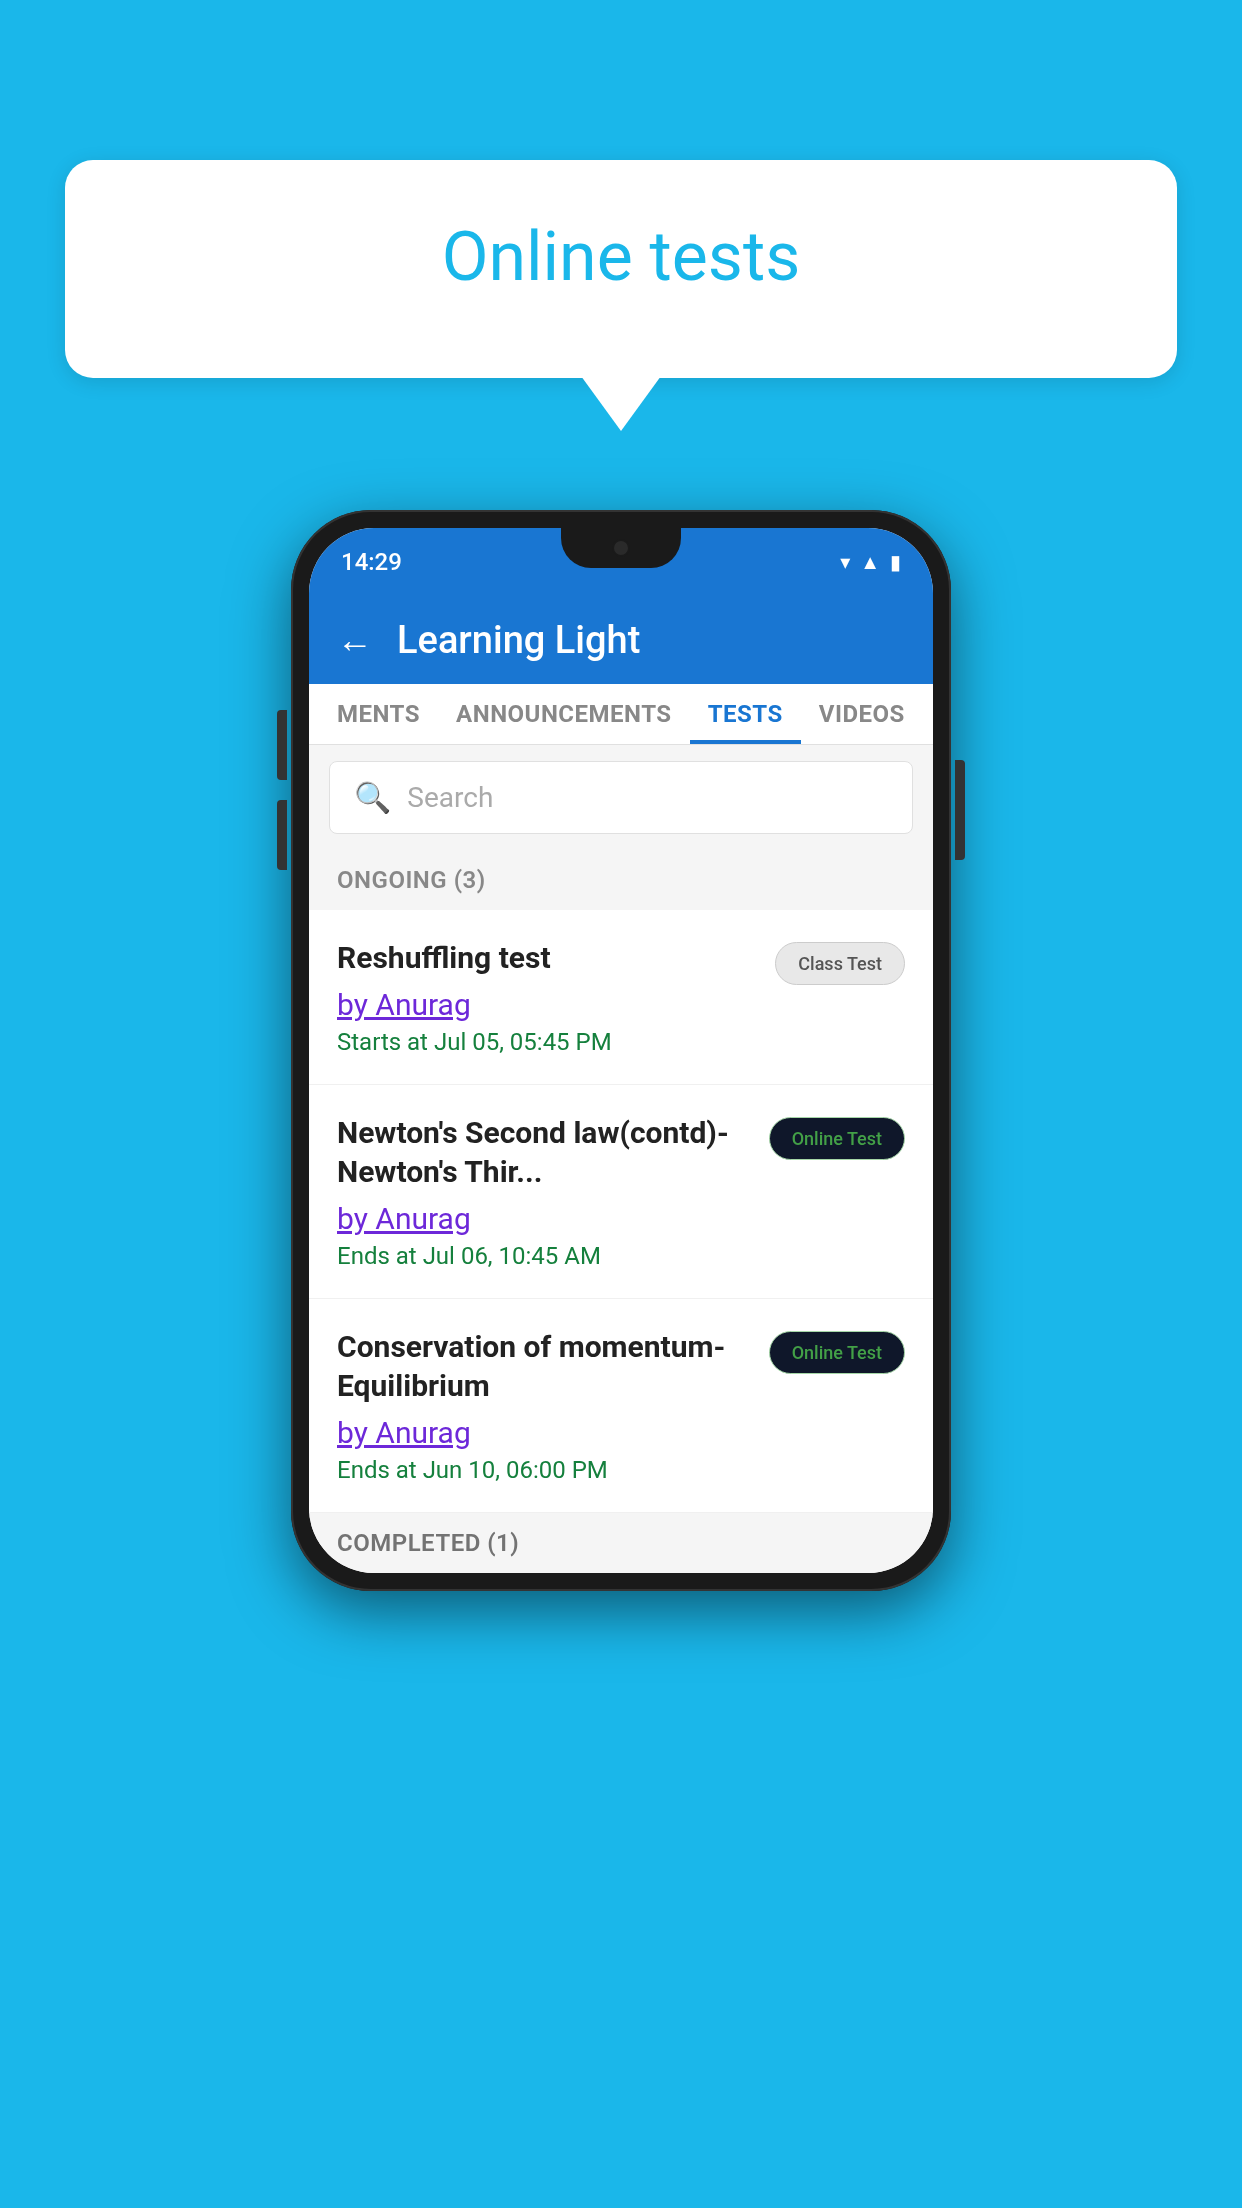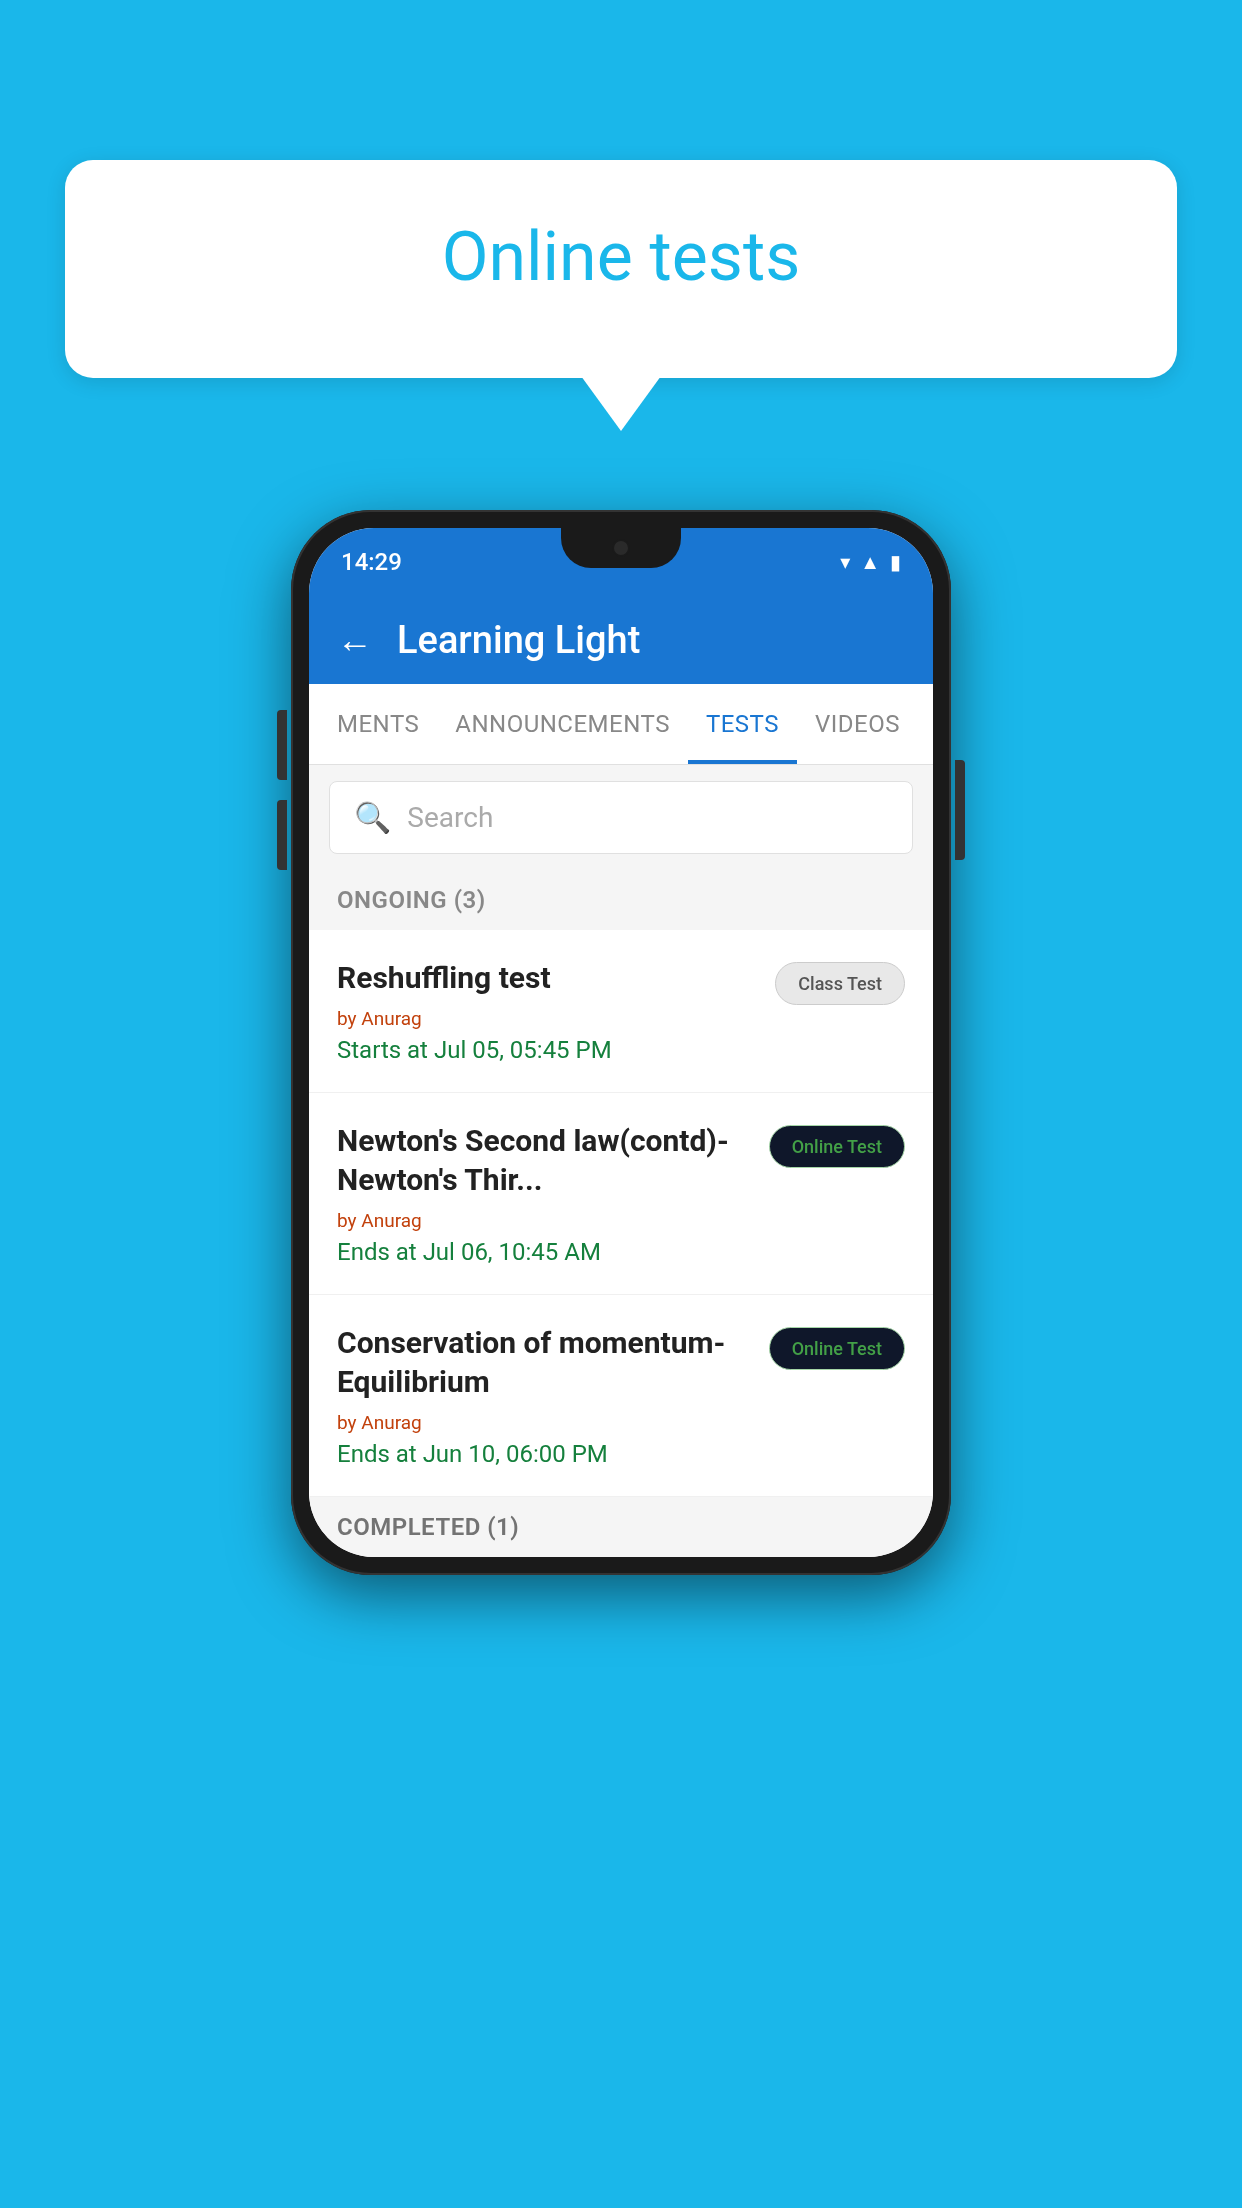--- a/index.html
+++ b/index.html
@@ -156,23 +156,23 @@
 
     
     .tabs-container {
       background: white;
       border-bottom: 1px solid #e0e0e0;
       display: flex;
       padding: 0 10px;
     }
 
     .tab {
-      padding: 26px 18px;
+      padding: 16px 18px;
       font-size: 24px;
-      font-weight: 400;
+      font-weight: 700;
       color: #888;
       text-transform: uppercase;
       cursor: pointer;
       position: relative;
       letter-spacing: 0.5px;
     }
 
     .tab.active {
       color: #1976d2;
     }
@@ -240,23 +240,24 @@
 
     .test-name {
       font-size: 30px;
       font-weight: 700;
       color: #222;
       margin-bottom: 10px;
       line-height: 1.3;
     }
 
     .test-author {
-      font-size: 19px;
-      color: #c2410c;
+      font-size: 30px;
+      color: #6d28d9;
       margin-bottom: 6px;
+      text-decoration: underline;
     }
 
     .test-date {
       font-size: 24px;
       color: #15803d;
     }
 
     .test-badge {
       border-radius: 30px;
       padding: 10px 22px;

